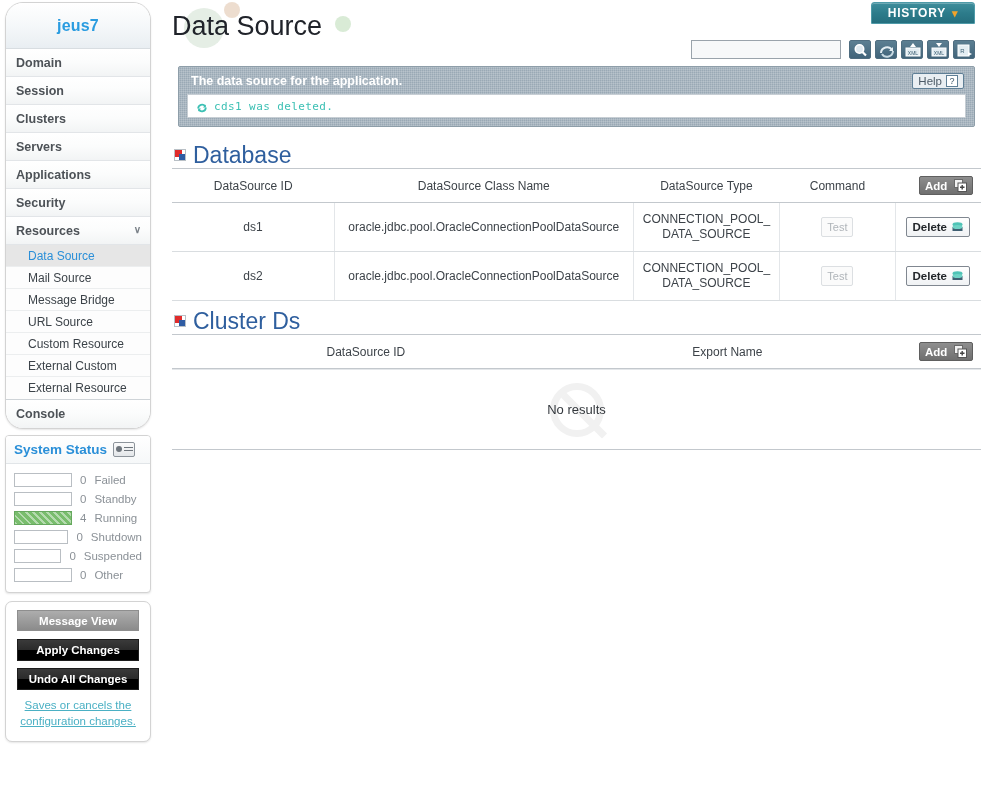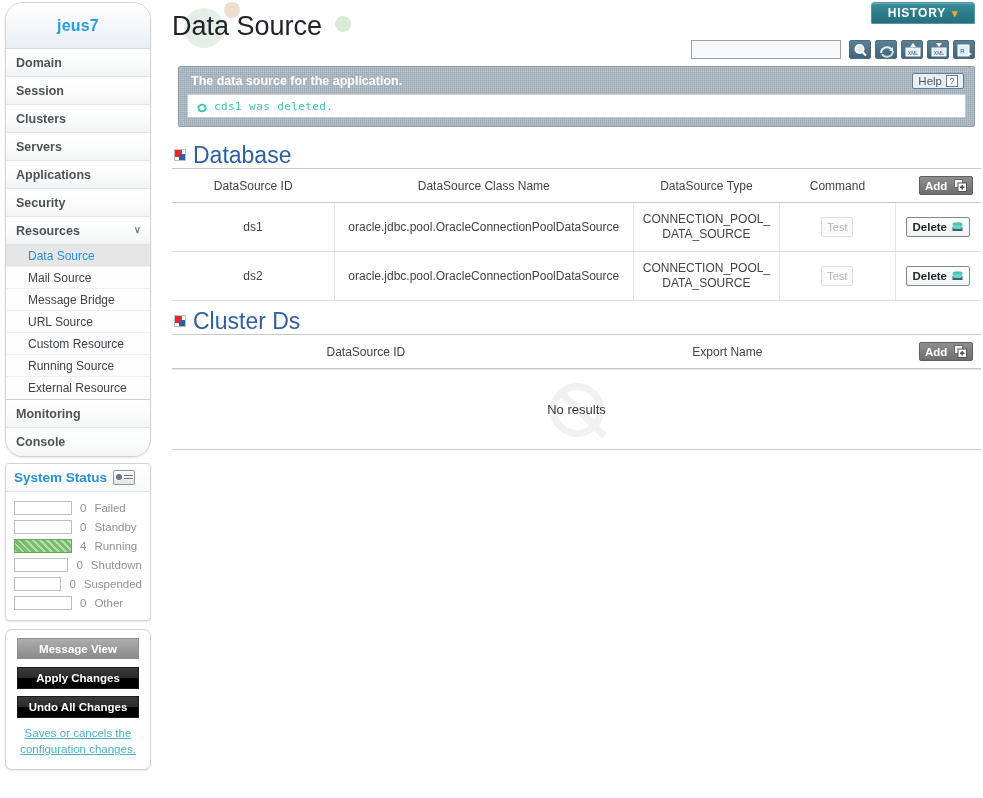--- a/index.html
+++ b/index.html
@@ -489,30 +489,27 @@
           <div class="sub-item">
             <span>Message Bridge</span>
           </div>
           <div class="sub-item">
             <span>URL Source</span>
           </div>
           <div class="sub-item">
             <span>Custom Resource</span>
           </div>
           <div class="sub-item">
-            <span>Running Source</span>
+            <span>External Custom</span>
           </div>
           <div class="sub-item">
             <span>External Resource</span>
           </div>
         </div>
 
-        <div class="nav-item">
-          <span>Monitoring</span>
-        </div>
         <div class="nav-item">
           <span>Console</span>
         </div>
       </div>
     </div>
 
     <div class="status-panel">
       <div class="status-head">
         <span class="status-title">System Status</span>
         <span class="monitor-icon"></span>

